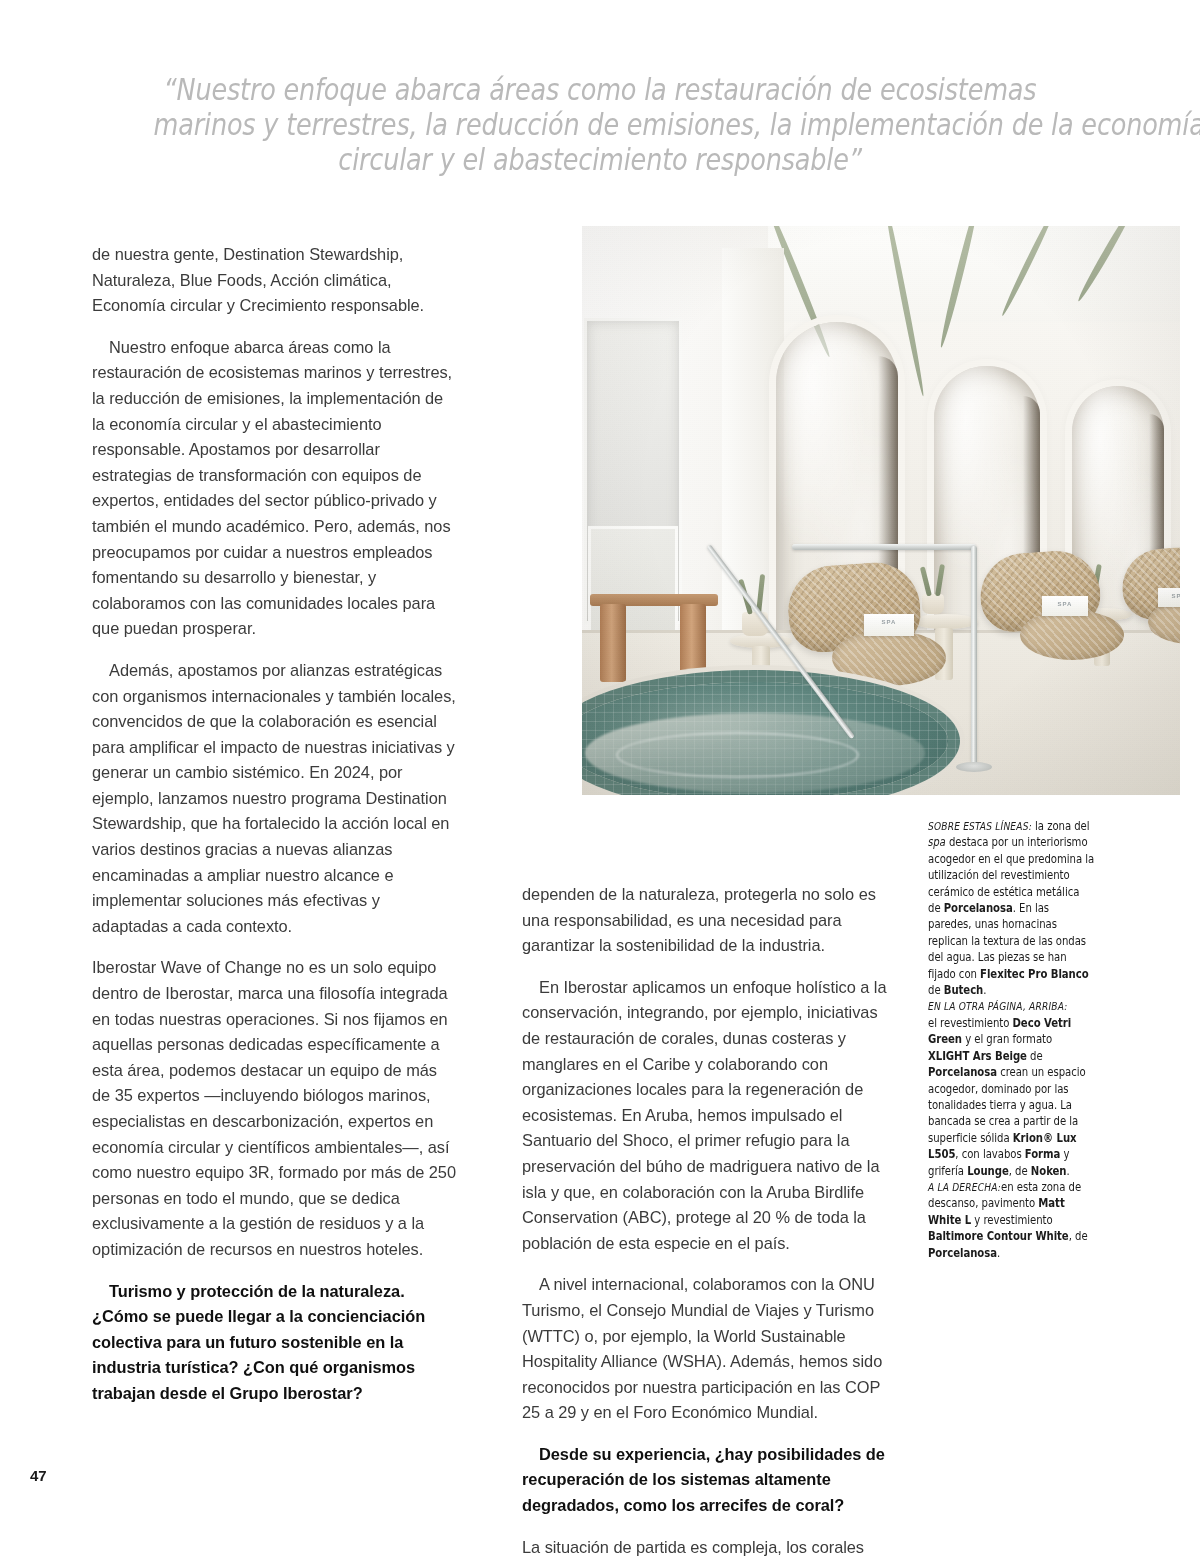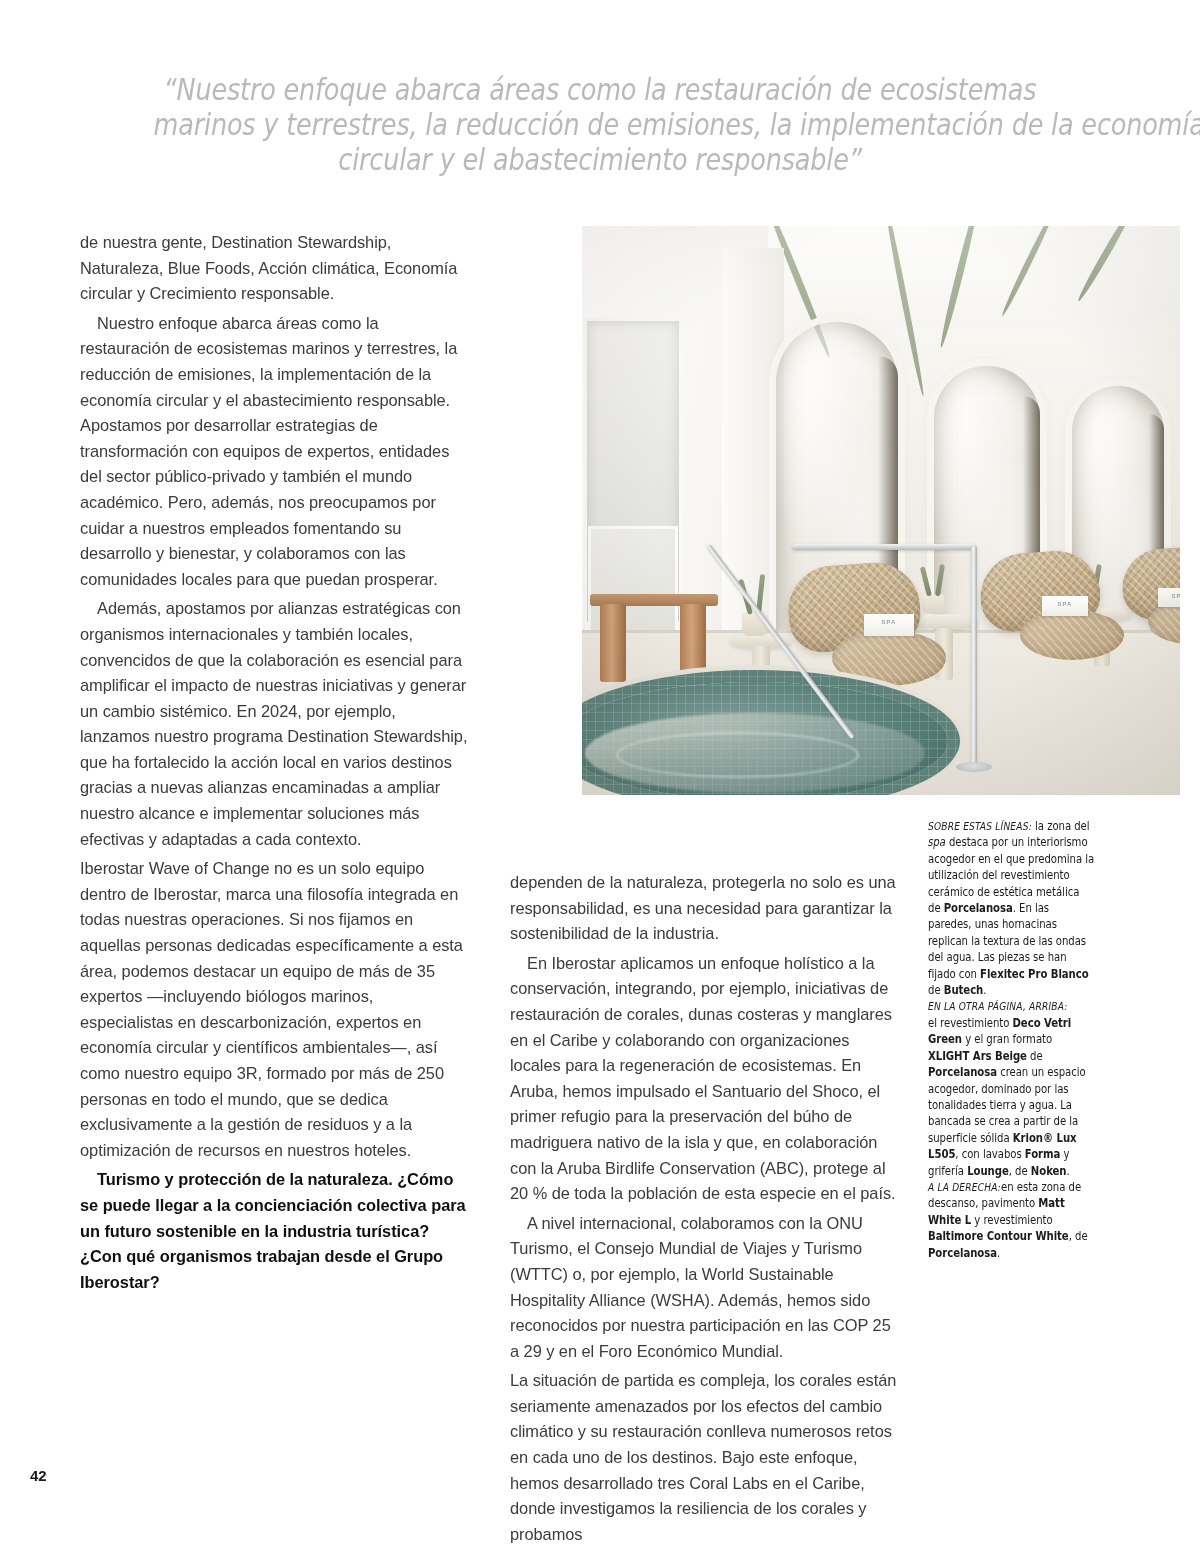--- a/index.html
+++ b/index.html
@@ -21,21 +21,21 @@
     color:#b9b9b9;
     letter-spacing:-0.2px;
     transform:scaleX(0.93);
     transform-origin:center top;
   }
   .pullquote div{white-space:nowrap;}
 
   
   .col{position:absolute;color:#3a3a3a;}
   .col p{
-    margin:4px;
+    margin:16px;
     font-size:16.4px;
     line-height:25.6px;
     letter-spacing:-0.05px;
     text-indent:17px;
     color:#3b3b3b;
   }
   .col p.noindent{text-indent:0;}
   .col p.q{
     font-weight:bold;color:#101010;
   }
@@ -206,20 +206,21 @@
     <p>Además, apostamos por alianzas estratégicas con organismos internacionales y también locales, convencidos de que la colaboración es esencial para amplificar el impacto de nuestras iniciativas y generar un cambio sistémico. En 2024, por ejemplo, lanzamos nuestro programa Destination Stewardship, que ha fortalecido la acción local en varios destinos gracias a nuevas alianzas encaminadas a ampliar nuestro alcance e implementar soluciones más efectivas y adaptadas a cada contexto.</p>
     <p class="noindent">Iberostar Wave of Change no es un solo equipo dentro de Iberostar, marca una filosofía integrada en todas nuestras operaciones. Si nos fijamos en aquellas personas dedicadas específicamente a esta área, podemos destacar un equipo de más de 35 expertos —incluyendo biólogos marinos, especialistas en descarbonización, expertos en economía circular y científicos ambientales—, así como nuestro equipo 3R, formado por más de 250 personas en todo el mundo, que se dedica exclusivamente a la gestión de residuos y a la optimización de recursos en nuestros hoteles.</p>
     <p class="q">Turismo y protección de la naturaleza. ¿Cómo se puede llegar a la concienciación colectiva para un futuro sostenible en la industria turística? ¿Con qué organismos trabajan desde el Grupo Iberostar?</p>
 
   </div>
 
   <div class="col" id="col-mid">
     <p class="noindent">dependen de la naturaleza, protegerla no solo es una responsabilidad, es una necesidad para garantizar la sostenibilidad de la industria.</p>
     <p>En Iberostar aplicamos un enfoque holístico a la conservación, integrando, por ejemplo, iniciativas de restauración de corales, dunas costeras y manglares en el Caribe y colaborando con organizaciones locales para la regeneración de ecosistemas. En Aruba, hemos impulsado el Santuario del Shoco, el primer refugio para la preservación del búho de madriguera nativo de la isla y que, en colaboración con la Aruba Birdlife Conservation (ABC), protege al 20 % de toda la población de esta especie en el país.</p>
     <p>A nivel internacional, colaboramos con la ONU Turismo, el Consejo Mundial de Viajes y Turismo (WTTC) o, por ejemplo, la World Sustainable Hospitality Alliance (WSHA). Además, hemos sido reconocidos por nuestra participación en las COP 25 a 29 y en el Foro Económico Mundial.</p>
+    <p class="q">Desde su experiencia, ¿hay posibilidades de recuperación de los sistemas altamente degradados, como los arrecifes de coral?</p>
     <p class="noindent">La situación de partida es compleja, los corales están seriamente amenazados por los efectos del cambio climático y su restauración conlleva numerosos retos en cada uno de los destinos. Bajo este enfoque, hemos desarrollado tres Coral Labs en el Caribe, donde investigamos la resiliencia de los corales y probamos</p>
   </div>
 
   <div class="photo">
     <div class="ph wall-base"></div>
     <div class="ph ceiling"></div>
 
     <div class="frond" style="left:30px;top:-14px;width:7px;height:150px;transform:rotate(18deg);"></div>
     <div class="frond" style="left:118px;top:-20px;width:6px;height:120px;transform:rotate(-9deg);"></div>
     <div class="frond" style="left:182px;top:-22px;width:7px;height:165px;transform:rotate(-22deg);"></div>
@@ -306,15 +307,15 @@
     <div class="photo-vig"></div>
     <div class="photo-grain"></div>
   </div>
 
   <div id="caption">
     <p><i class="lead">SOBRE ESTAS LÍNEAS:</i><span> la zona del </span><i>spa</i><span> destaca por un interiorismo acogedor en el que predomina la utilización del revestimiento cerámico de estética metálica de </span><b>Porcelanosa</b><span>. En las paredes, unas hornacinas replican la textura de las ondas del agua. Las piezas se han fijado con </span><b>Flexitec Pro Blanco</b><span> de </span><b>Butech</b><span>.</span></p>
     <p><i class="lead">EN LA OTRA PÁGINA, ARRIBA:</i><br><span>el revestimiento </span><b>Deco Vetri Green</b><span> y el gran formato </span><b>XLIGHT Ars Beige</b><span> de </span><b>Porcelanosa</b><span> crean un espacio acogedor, dominado por las tonalidades tierra y agua. La bancada se crea a partir de la superficie sólida </span><b>Krion® Lux L505</b><span>, con lavabos </span><b>Forma</b><span> y grifería </span><b>Lounge</b><span>, de </span><b>Noken</b><span>.</span></p>
     <p><i class="lead">A LA DERECHA:</i><span>en esta zona de descanso, pavimento </span><b>Matt White L</b><span> y revestimiento </span><b>Baltimore Contour White</b><span>, de </span><b>Porcelanosa</b><span>.</span></p>
   </div>
 
-  <div class="folio">42</div>
+  <div class="folio">47</div>
 
 </div>
 
 </body></html>

